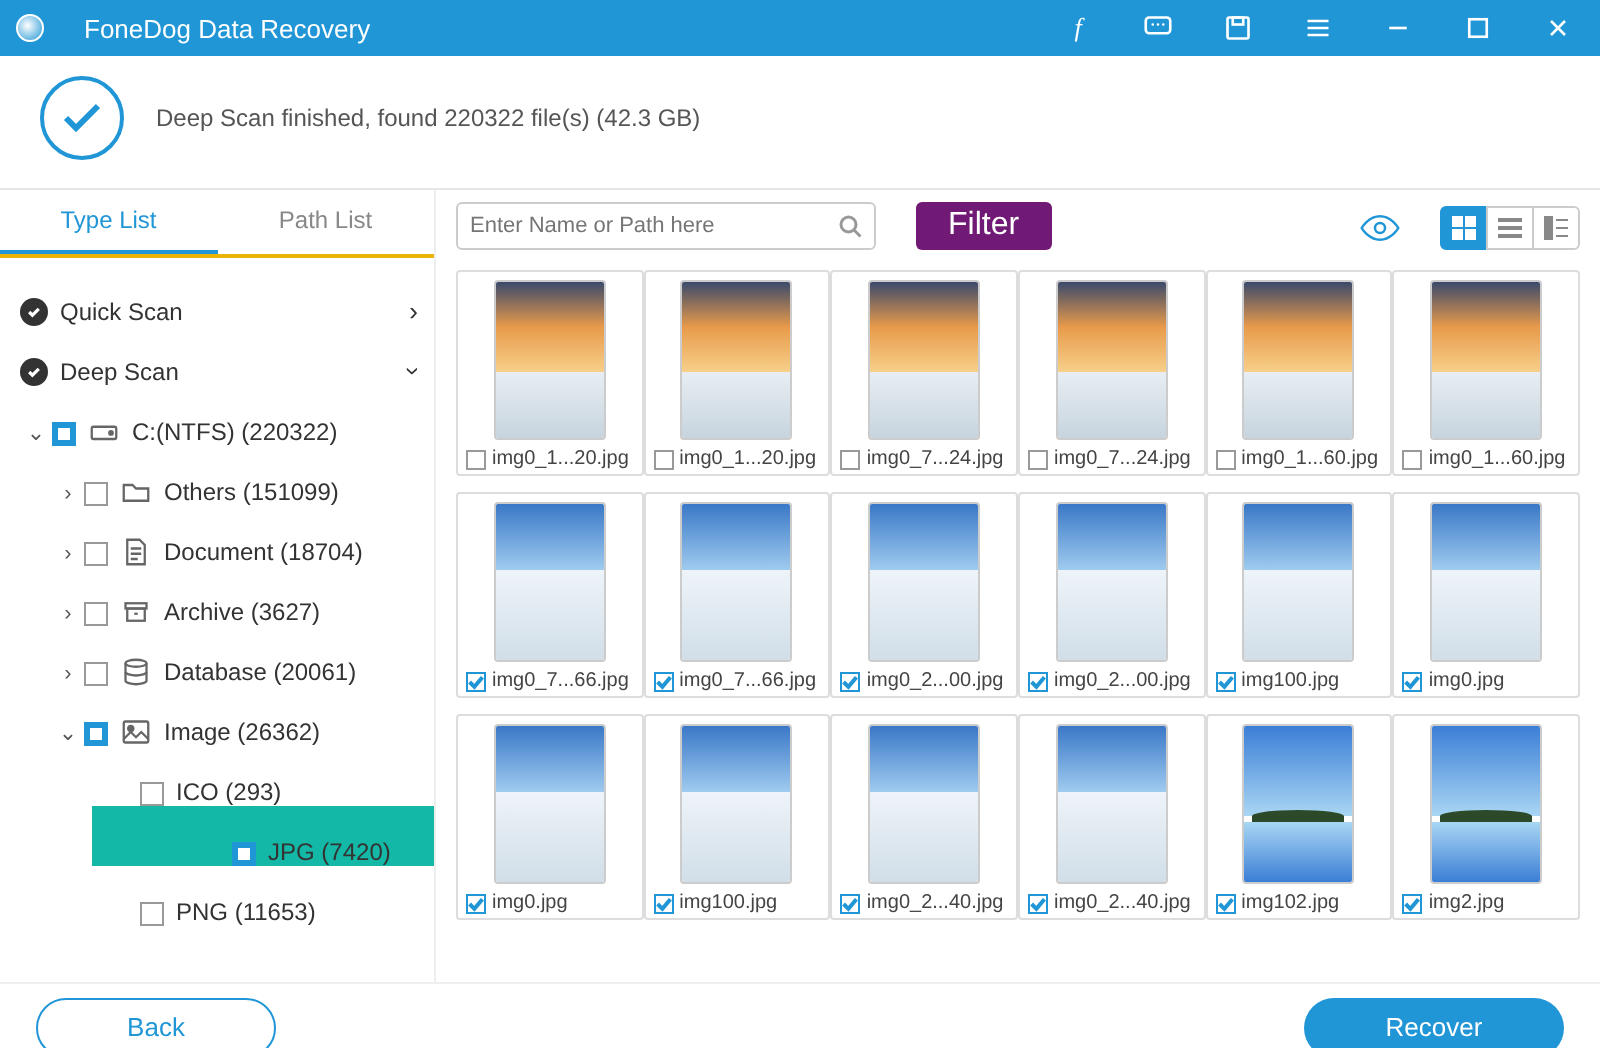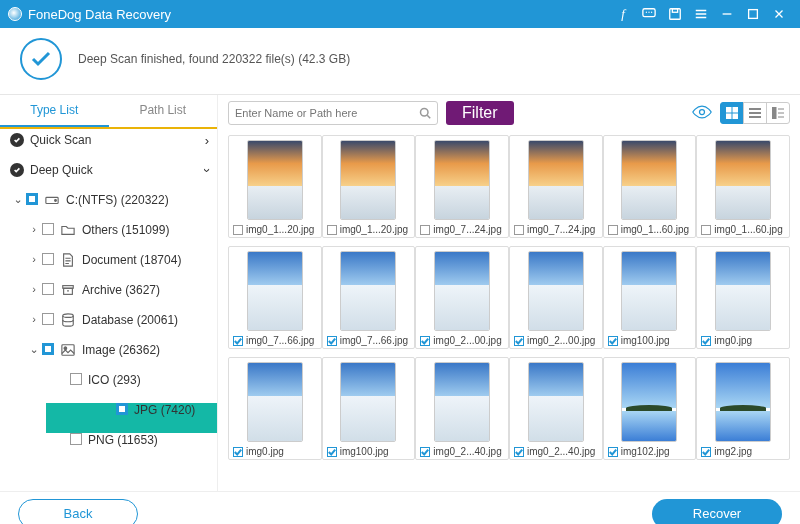--- a/index.html
+++ b/index.html
@@ -1,52 +1,52 @@
 <!DOCTYPE html>
 <html><head>
 <meta charset="utf-8">
 <style>
 * { box-sizing: border-box; margin: 0; padding: 0; font-family: "Segoe UI", Arial, sans-serif; }
 body { width: 800px; height: 524px; background: #fff; overflow: hidden; font-size: 12px; color: #333; }
 
-.titlebar { height: 28px; background: #2196d6; display: flex; align-items: center; padding: 0 8px; color: #fff; }
+.titlebar { height: 28px; background: #2196d6; display: flex; align-items: center; padding: 0 8px; color: #fff; gap: 14px; }
 .titlebar .logo { width: 14px; height: 14px; border-radius: 50%; background: radial-gradient(circle at 40% 40%, #fff, #2196d6); margin-right: 6px; flex: 0 0 auto; border: 1px solid #fff; }
 .titlebar .title { font-size: 13px; }
 .titlebar .spacer { flex: 1; }
 .titlebar .tb-icon { width: 26px; height: 28px; display: flex; align-items: center; justify-content: center; color: #fff; font-size: 13px; cursor: pointer; }
 .titlebar .tb-icon svg { width: 14px; height: 14px; fill: none; stroke: #fff; stroke-width: 1.5; }
 
 .summary { display: flex; align-items: center; padding: 10px 20px 14px 20px; border-bottom: 1px solid #e6e6e6; }
 .summary .check-circle { width: 42px; height: 42px; border: 2.5px solid #2196d6; border-radius: 50%; display: flex; align-items: center; justify-content: center; margin-right: 16px; flex: 0 0 auto; }
 .summary .check-circle svg { width: 24px; height: 24px; stroke: #2196d6; stroke-width: 3; fill: none; }
 .summary-lines div { font-size: 12px; color: #555; line-height: 1.7; }
 
 .mainrow { display: flex; height: 396px; }
 .sidebar { width: 218px; border-right: 1px solid #eee; display: flex; flex-direction: column; }
 .tabs { display: flex; border-bottom: 2px solid #eab308; }
 .tabs .tab { flex: 1; text-align: center; padding: 8px 0; font-size: 12px; color: #888; cursor: pointer; }
 .tabs .tab.active { color: #2196d6; border-bottom: 2px solid #2196d6; }
 
 .tree { overflow-y: auto; flex:1; padding: 4px 0; }
-.tree-row { display: flex; align-items: flex-start; height: 30px; padding-right: 8px; cursor: pointer; font-size: 12px; color: #333; }
+.tree-row { display: flex; align-items: flex-end; height: 30px; padding-right: 8px; cursor: pointer; font-size: 12px; color: #333; }
 .tree-row.top { font-weight: 500; }
 .tree-row.sel { background: #14b8a6; margin-left: 46px; }
 .tree-row .chev { width: 16px; display: flex; justify-content: center; color: #555; font-size: 11px;}
 .tree-row .bullet { width: 14px; height: 14px; border-radius: 50%; background: #333; display: flex; align-items: center; justify-content: center; margin-right: 6px; }
 .tree-row .bullet svg { width: 8px; height: 8px; stroke:#fff; stroke-width:2; fill:none;}
 .tree-row .endchev { margin-left: auto; color:#333; font-size:13px; }
 .tree-row .cb { width: 12px; height: 12px; border: 1px solid #999; margin: 0 6px 0 0; display:flex; align-items:center; justify-content:center; }
 .tree-row .cb.checked { border-color:#2196d6; background:#2196d6; }
 .tree-row .cb.checked::after { content:""; width:6px; height:6px; background:#fff; }
 .tree-row .ticon { width: 16px; height: 14px; margin-right: 6px; display:flex; align-items:center; justify-content:center; }
 .tree-row .ticon svg { width:14px; height:14px; stroke:#666; fill:none; stroke-width:1.3;}
 .pad0{padding-left:10px} .pad1{padding-left:10px} .pad2{padding-left:26px} .pad4{padding-left:70px}
 
 .content { flex: 1; display: flex; flex-direction: column; }
-.toolbar { display: flex; align-items: center; padding: 6px 10px; gap: 8px; }
+.toolbar { display: flex; align-items: flex-end; padding: 6px 10px; gap: 20px; }
 .search { display:flex; align-items:center; border:1px solid #ccc; border-radius:3px; height:24px; width: 210px; padding: 0 6px; color:#aaa; }
 .search input { border:none; outline:none; font-size:11px; flex:1; }
 .search svg { width:12px; height:12px; stroke:#999; fill:none; stroke-width:2;}
 .filter-btn { background:#701a75; color:#fff; font-size:16px; border:none; height:24px; padding:0 16px; border-radius:3px; cursor:pointer; }
 .toolbar .spacer{flex:1}
 .eye-icon svg{width:20px;height:16px;stroke:#2196d6;fill:none;stroke-width:1.5;}
 .viewbtns { display:flex; gap:0; }
 .viewbtns .vb { width:24px; height:22px; border:1px solid #ccc; display:flex; align-items:center; justify-content:center; cursor:pointer; margin-left:-1px;}
 .viewbtns .vb.first{border-radius:3px 0 0 3px;margin-left:0}
 .viewbtns .vb.last{border-radius:0 3px 3px 0}
@@ -147,21 +147,21 @@
           </div>
         <span>Quick Scan</span>
         <span class="endchev">›</span>
       </div>
       <div class="tree-row top pad0">
         <div class="bullet">
             <svg viewBox="0 0 10 10">
               <path d="M2 5l2 2 4-4"></path>
             </svg>
           </div>
-        <span>Deep Quick</span>
+        <span>Deep Scan</span>
         <span class="endchev" style="transform:rotate(90deg)">›</span>
       </div>
       <div class="tree-row pad1">
         <span class="chev">⌄</span>
         <span class="cb checked"></span>
         <span class="ticon">
             <svg viewBox="0 0 16 16">
               <rect x="1" y="5" width="14" height="7" rx="1"></rect>
               <circle cx="12" cy="8.5" r="1" fill="#666"></circle>
             </svg>

